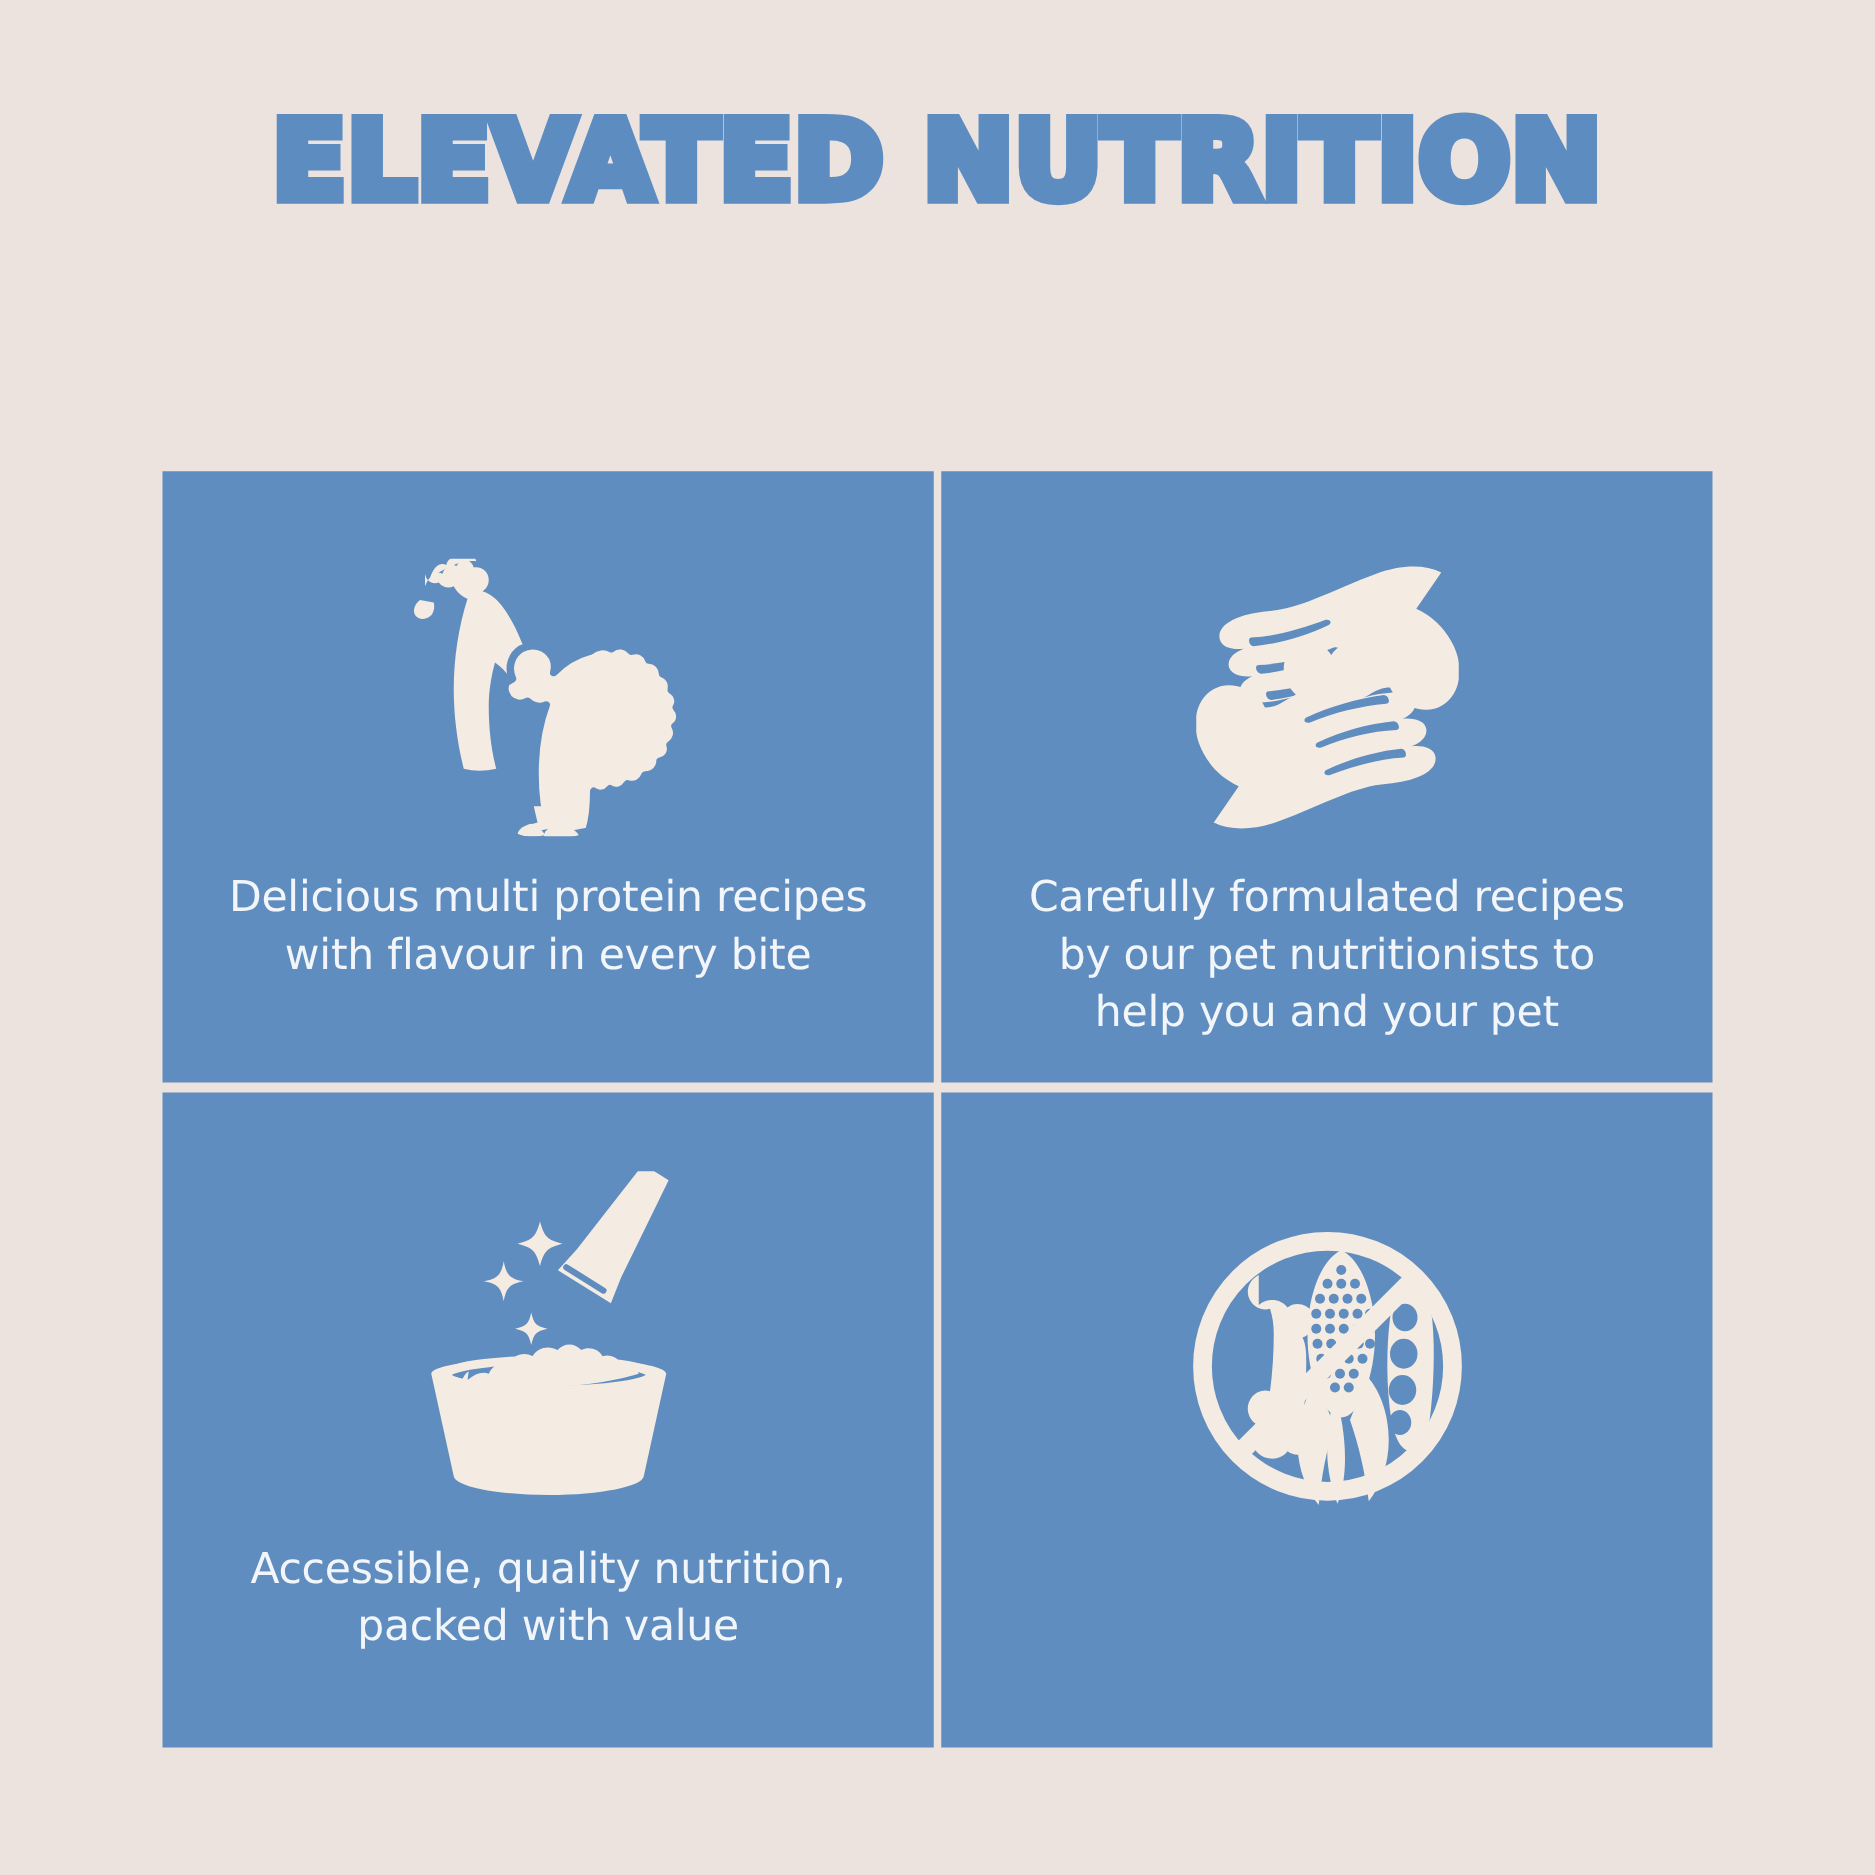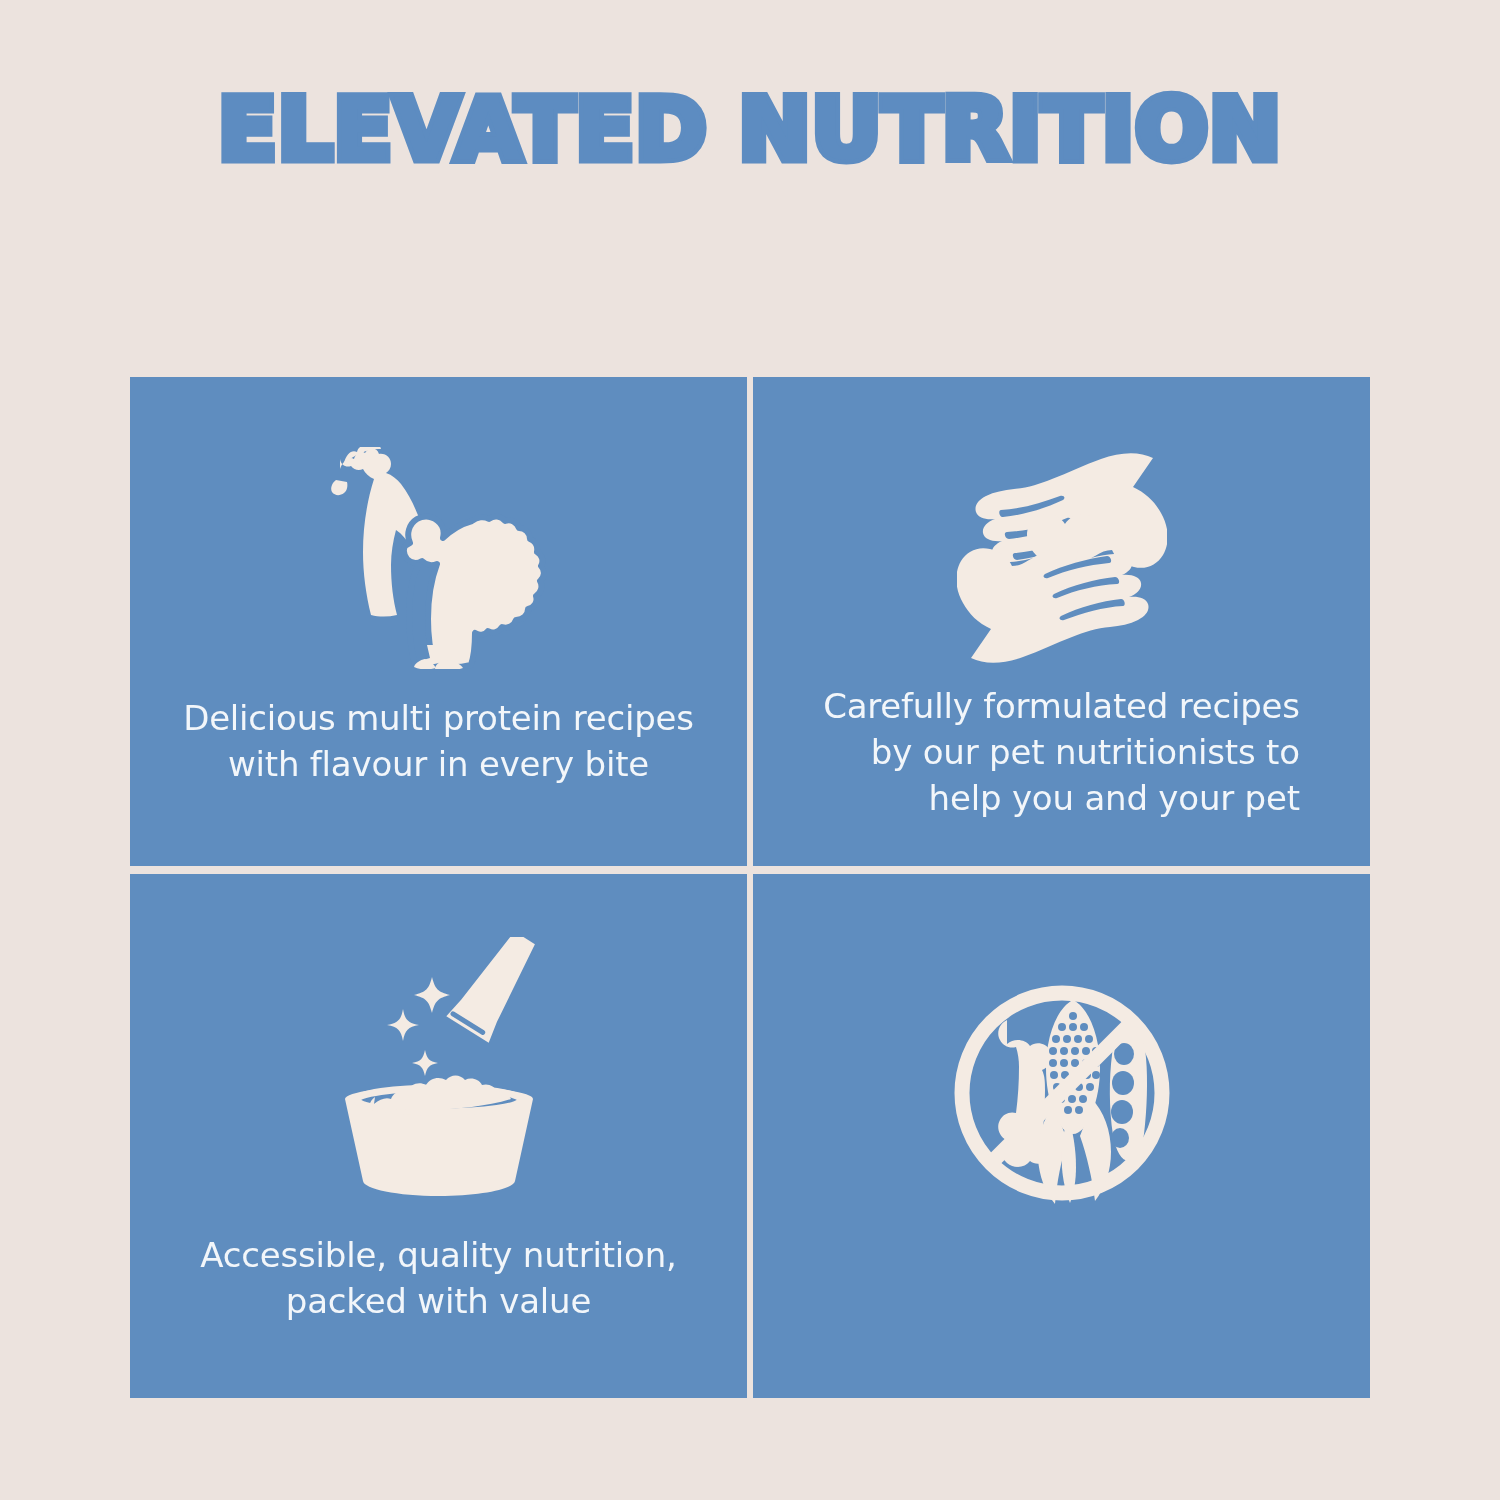--- a/index.html
+++ b/index.html
@@ -84,21 +84,21 @@
     font-weight: 400;
     white-space: pre-line;
     letter-spacing: -0.2px;
   }
 
   
   .p1 .icon-wrap { height: 300px; padding-top: 62px; box-sizing: border-box; }
   .p1 .panel-caption { margin-top: 18px; }
 
   .p2 .icon-wrap { height: 300px; padding-top: 62px; box-sizing: border-box; }
-  .p2 .panel-caption { margin-top: 6px; text-align: right; }
+  .p2 .panel-caption { margin-top: 18px; }
 
   .p3 .icon-wrap { height: 350px; padding-top: 55px; box-sizing: border-box; }
   .p3 .panel-caption { margin-top: 8px; }
 
   .p4 .icon-wrap { height: 350px; padding-top: 88px; box-sizing: border-box; }
   .p4 .panel-caption { margin-top: 24px; }
 
   .glyph { display: block; }
 </style>
 </head>

